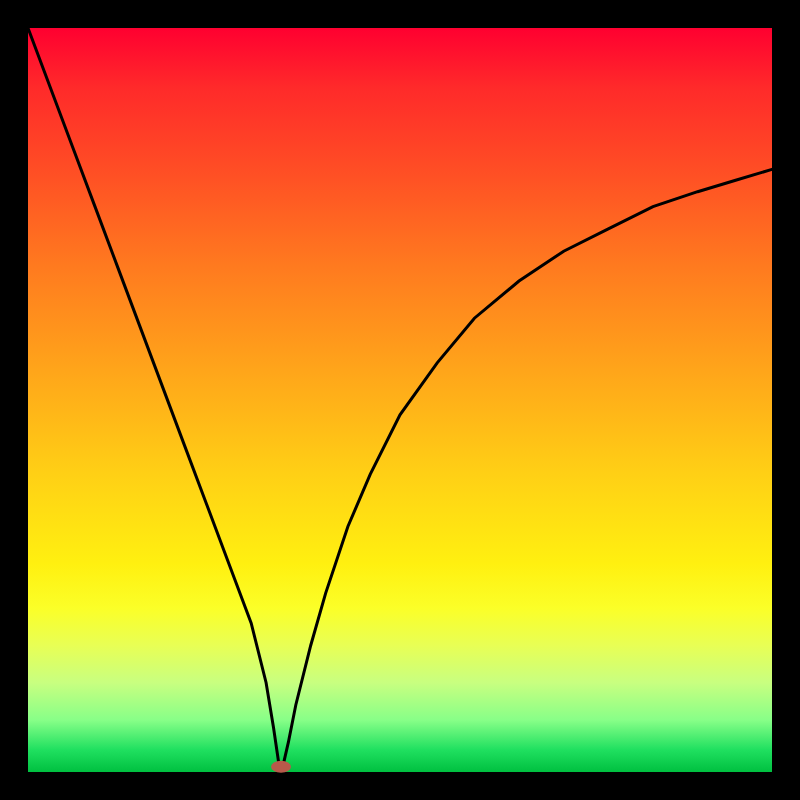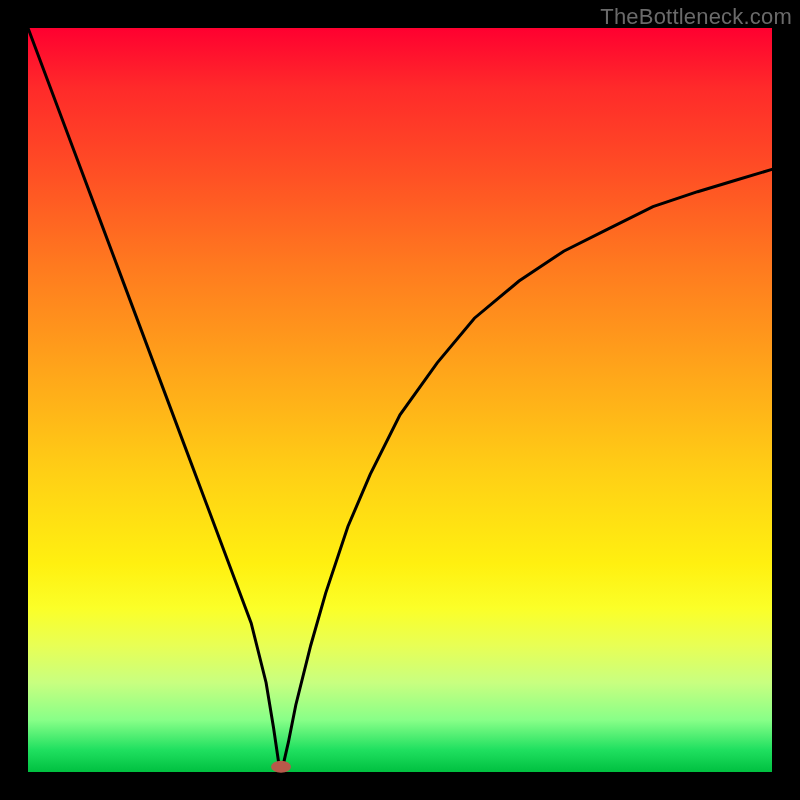--- a/index.html
+++ b/index.html
@@ -64,14 +64,13 @@
 <div class="frame">
 
   <div class="plot-area">
     <svg class="curve" viewBox="0 0 744 744">
       <polyline fill="none" stroke="#000" stroke-width="3" stroke-linecap="round" points="0.0,0.0 22.3,59.5 44.6,119.0 67.0,178.6 89.3,238.1 111.6,297.6 133.9,357.1 156.2,416.6 178.6,476.2 200.9,535.7 223.2,595.2 238.1,654.7 245.5,699.4 251.5,740.3"></polyline>
       <polyline fill="none" stroke="#000" stroke-width="3" stroke-linecap="round" points="254.4,740.3 260.4,714.2 267.8,677.0 282.7,617.5 297.6,565.4 319.9,498.5 342.2,446.4 372.0,386.9 409.2,334.8 446.4,290.2 491.0,253.0 535.7,223.2 580.3,200.9 625.0,178.6 669.6,163.7 706.8,152.5 744.0,141.4"></polyline>
       <ellipse rx="10" ry="6" cx="253.0" cy="738.8" fill="#b85a4a"></ellipse>
     </svg>
   </div>
 
-  <div class="watermark">TheBottleneck.com</div>
 </div>
 
 </body></html>

